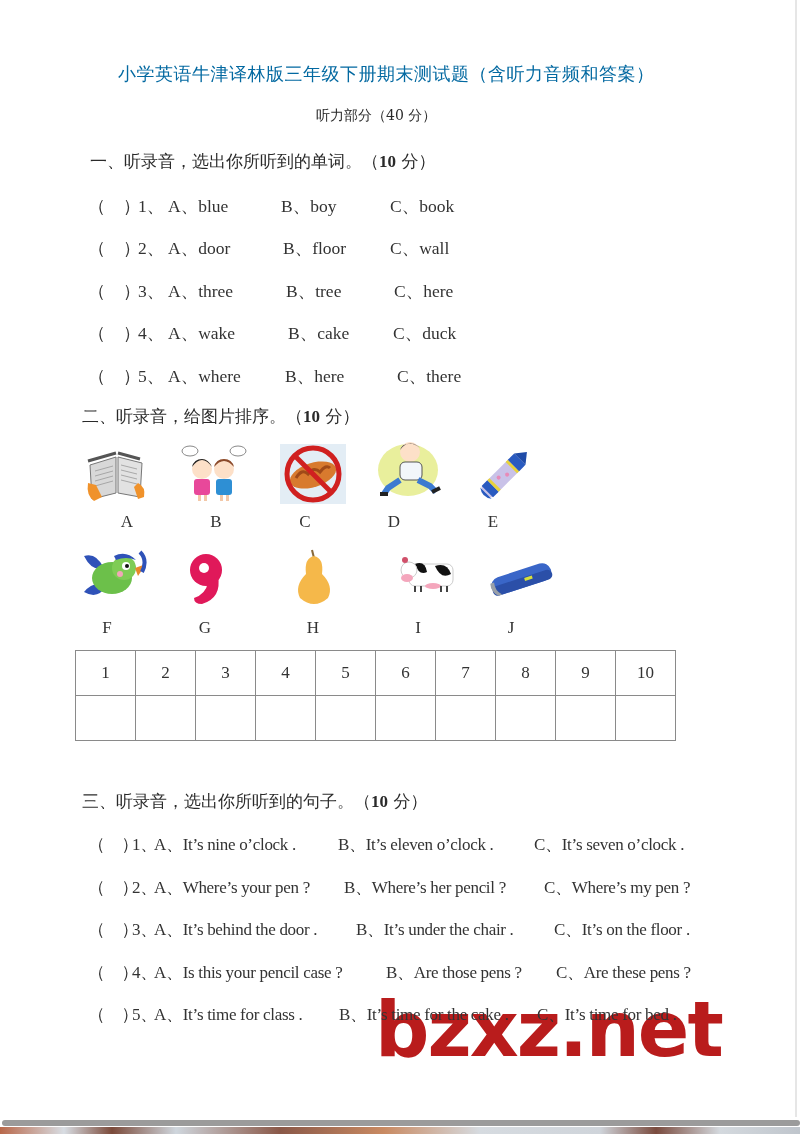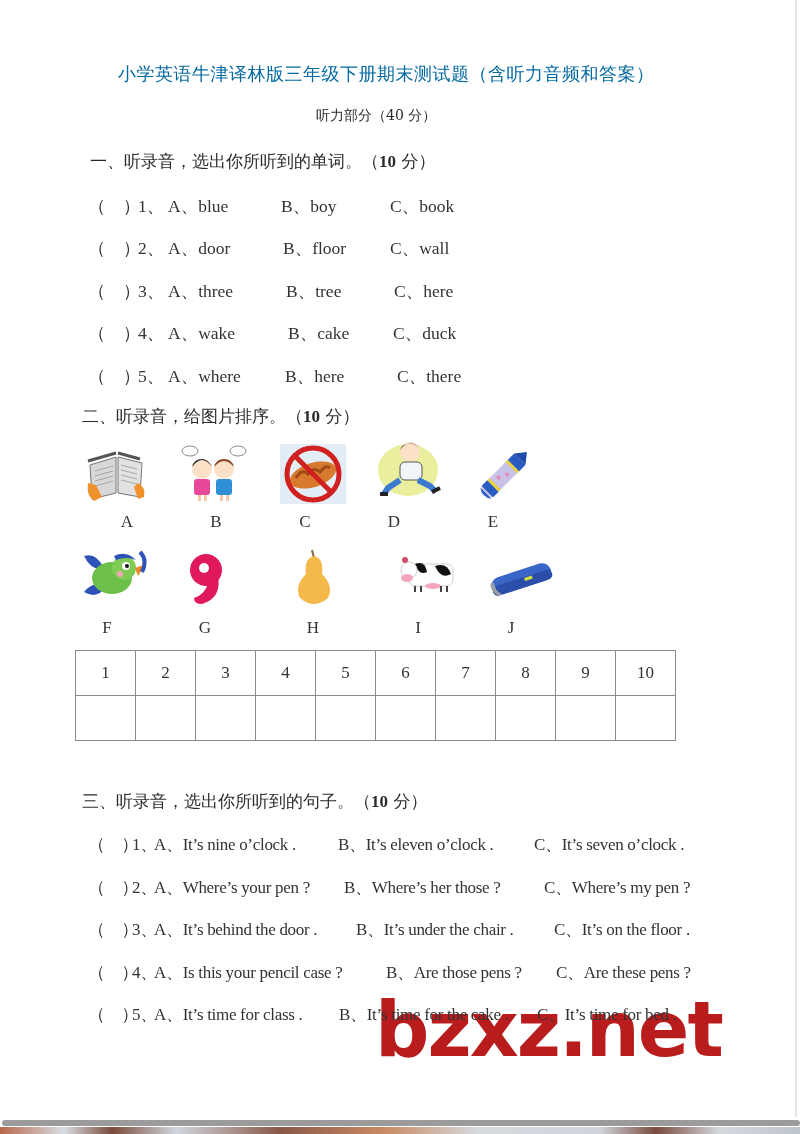--- a/index.html
+++ b/index.html
@@ -281,21 +281,21 @@
         <span class="col" style="left:0">（　）</span>
         <span class="col" style="left:44px">1、</span>
         <span class="col" style="left:66px">A、It’s nine o’clock .</span>
         <span class="col" style="left:250px">B、It’s eleven o’clock .</span>
         <span class="col" style="left:446px">C、It’s seven o’clock .</span>
       </div>
       <div class="abs q2" style="left:88px; top:876px;">
         <span class="col" style="left:0">（　）</span>
         <span class="col" style="left:44px">2、</span>
         <span class="col" style="left:66px">A、Where’s your pen ?</span>
-        <span class="col" style="left:256px">B、Where’s her those ?</span>
+        <span class="col" style="left:256px">B、Where’s her pencil ?</span>
         <span class="col" style="left:456px">C、Where’s my pen ?</span>
       </div>
       <div class="abs q2" style="left:88px; top:918px;">
         <span class="col" style="left:0">（　）</span>
         <span class="col" style="left:44px">3、</span>
         <span class="col" style="left:66px">A、It’s behind the door .</span>
         <span class="col" style="left:268px">B、It’s under the chair .</span>
         <span class="col" style="left:466px">C、It’s on the floor .</span>
       </div>
       <div class="abs q2" style="left:88px; top:961px;">

